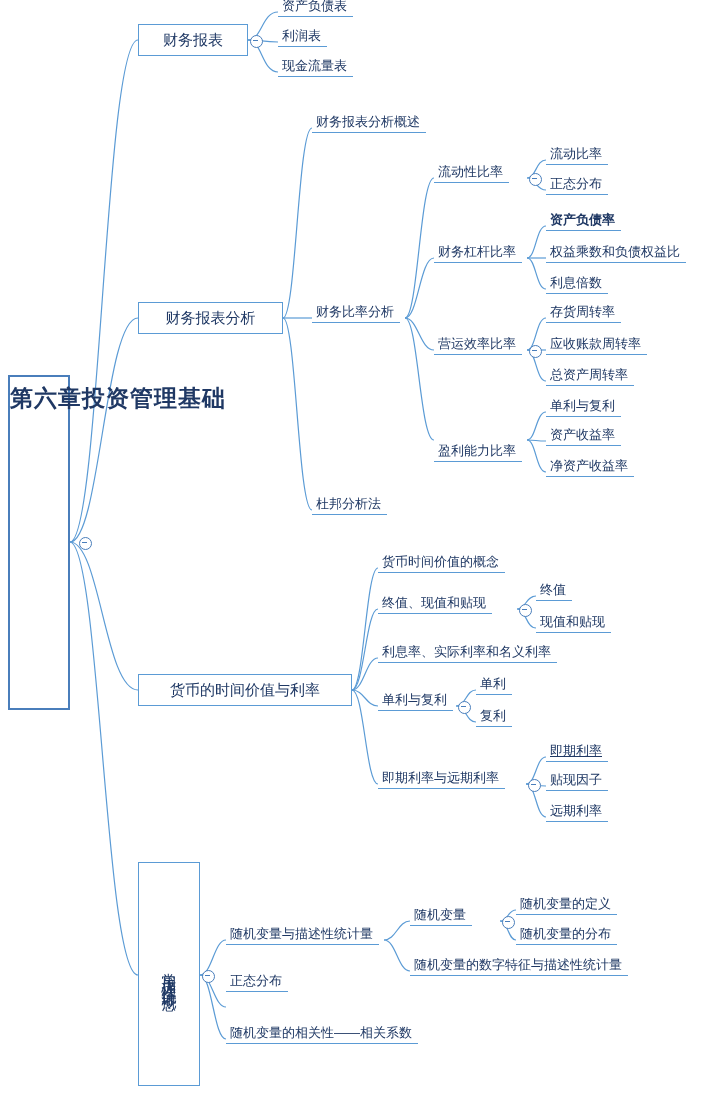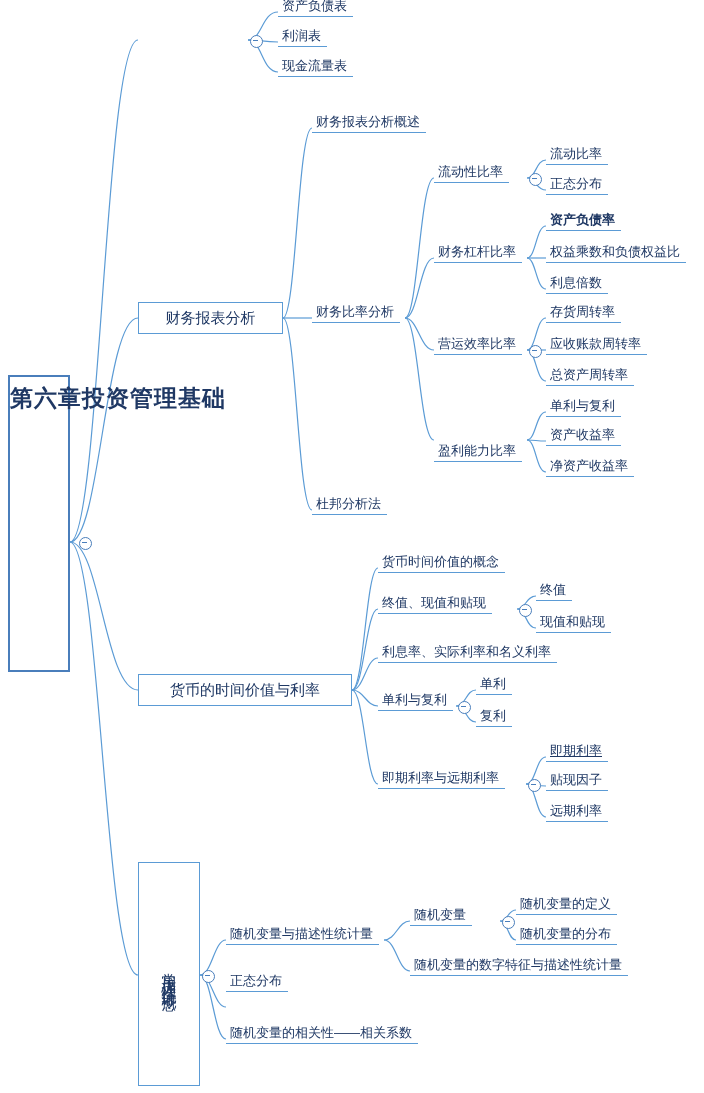--- a/index.html
+++ b/index.html
@@ -29,21 +29,21 @@
     position: absolute;
     box-sizing: border-box;
     color: #1f3864;
     white-space: pre;
   }
   
   .root {
     left: 8px;
     top: 375px;
     width: 62px;
-    height: 297px;
+    height: 335px;
     border: 2px solid #4a7ebb;
     background: #ffffff;
     color: #1f3864;
     font-size: 23px;
     font-weight: bold;
     line-height: 31px;
     letter-spacing: 1px;
     text-align: center;
     padding-top: 6px;
     word-break: break-all;
@@ -159,20 +159,21 @@
       <path d="M384,940 C396,940 398,971 410,971"></path>
 
       <path d="M500,921 C508,921 508,910 516,910"></path>
       <path d="M500,921 C508,921 508,940 516,940"></path>
     </g>
   </svg>
 
   <div class="node root">第六章投资管理基础</div>
   <div class="toggle" style="left:79px; top:537px;"></div>
 
+  <div class="node l1" style="left:138px; top:24px; width:110px; height:32px;">财务报表</div>
   <div class="toggle" style="left:250px; top:35px;"></div>
   <div class="node leaf" style="left:278px; top:-3px;">资产负债表</div>
   <div class="node leaf" style="left:278px; top:27px;">利润表</div>
   <div class="node leaf" style="left:278px; top:57px;">现金流量表</div>
 
   <div class="node l1" style="left:138px; top:302px; width:145px; height:32px;">财务报表分析</div>
   <div class="node leaf" style="left:312px; top:113px;">财务报表分析概述</div>
   <div class="node leaf" style="left:312px; top:303px;">财务比率分析</div>
   <div class="node leaf" style="left:312px; top:495px;">杜邦分析法</div>
 

